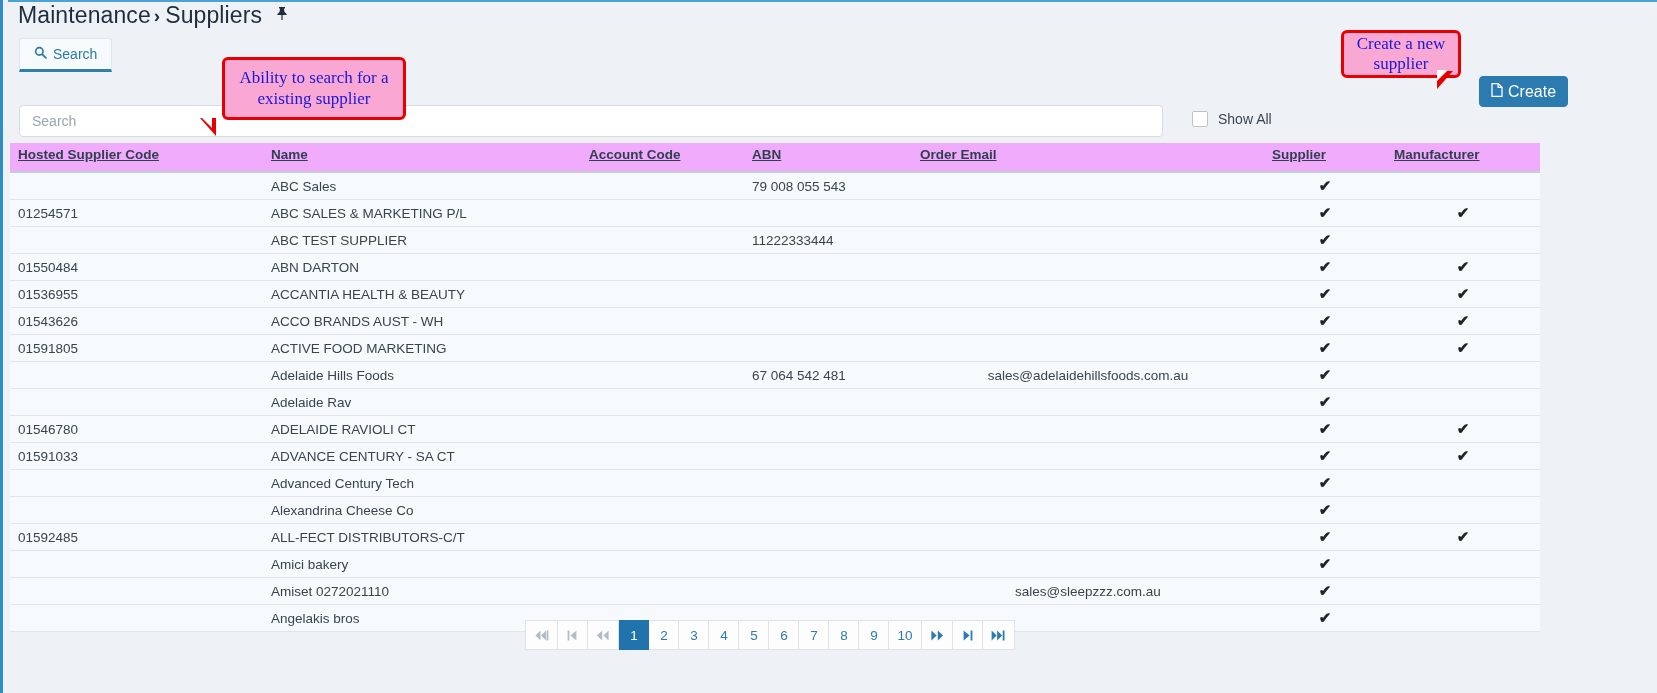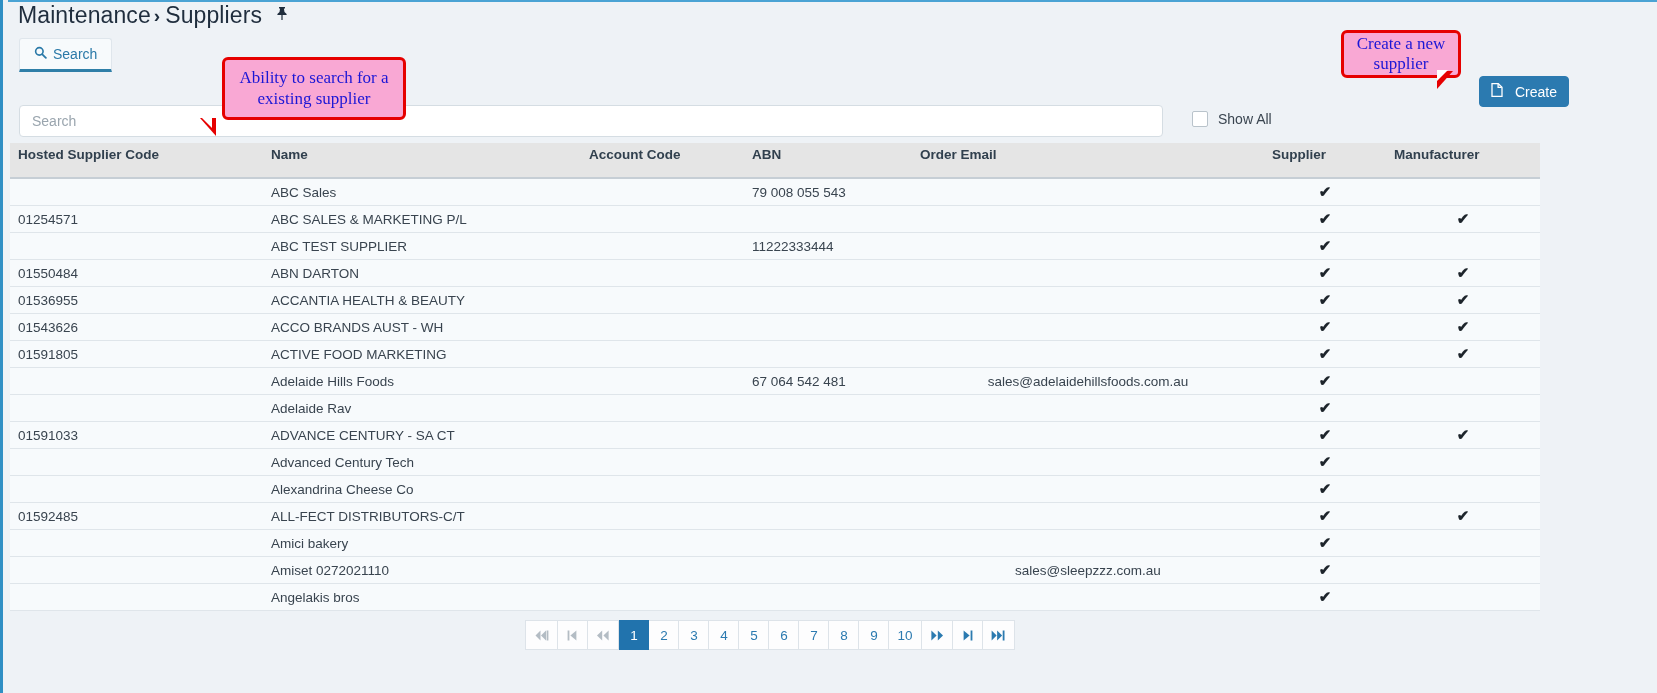--- a/index.html
+++ b/index.html
@@ -85,38 +85,39 @@
     border: 1px solid #b9c3cb; border-radius: 2px; background: #fff;
   }
   .showall-lbl { font-size: 14px; color: #3a4550; }
 
   
   .create-btn {
     position: absolute; left: 1479px; top: 76px;
     height: 31px; min-width: 78px;
     background: #2b7ab0; color: #ffffff;
     border: 1px solid #2b7ab0; border-radius: 4px;
-    display: inline-flex; align-items: center; justify-content: center; gap: 12px;
-    font-size: 14px; cursor: pointer; padding: 0 11px;
+    display: inline-flex; align-items: center; justify-content: center; gap: 5px;
+    font-size: 16px; cursor: pointer; padding: 0 11px;
   }
   .create-btn .doc-ico { font-size: 14px; }
 
   
   .table-wrap {
     position: absolute; left: 10px; top: 143px;
     width: 1530px;
     background: #f5f9fc;
   }
   table.grid { width: 100%; border-collapse: collapse; table-layout: fixed; }
   table.grid th {
     font-size: 13.5px; color: #31404e; font-weight: bold;
-    text-align: left; padding: 4px 8px 15px 8px;
+    text-align: left; padding: 4px 8px 9px 8px;
     border-bottom: 2px solid #c6ced5;
-    background: #e5e5e5;
+    background: #f0abfc;
     white-space: nowrap;
+    text-decoration: underline;
   }
   table.grid td {
     font-size: 13.5px; color: #39444f;
     padding: 5px 8px; height: 24.6px;
     border-bottom: 1px solid #dfe5ea;
     background: #f7fafc;
     white-space: nowrap; overflow: hidden;
   }
   th.c-hosted, td.c-hosted { width: 253px; padding-left: 12px; }
   th.c-name,   td.c-name   { width: 318px; }
@@ -323,20 +324,29 @@
             <td class="c-man"></td>
           </tr>
           <tr>
             <td class="c-hosted"></td>
             <td class="c-name">Adelaide Rav</td>
             <td class="c-acct"></td>
             <td class="c-abn"></td>
             <td class="c-email"></td>
             <td class="c-sup"><span class="tick">✔</span></td>
             <td class="c-man"></td>
+          </tr>
+          <tr>
+            <td class="c-hosted">01546780</td>
+            <td class="c-name">ADELAIDE RAVIOLI CT</td>
+            <td class="c-acct"></td>
+            <td class="c-abn"></td>
+            <td class="c-email"></td>
+            <td class="c-sup"><span class="tick">✔</span></td>
+            <td class="c-man"><span class="tick">✔</span></td>
           </tr>
           <tr>
             <td class="c-hosted">01591033</td>
             <td class="c-name">ADVANCE CENTURY - SA CT</td>
             <td class="c-acct"></td>
             <td class="c-abn"></td>
             <td class="c-email"></td>
             <td class="c-sup"><span class="tick">✔</span></td>
             <td class="c-man"><span class="tick">✔</span></td>
           </tr>

